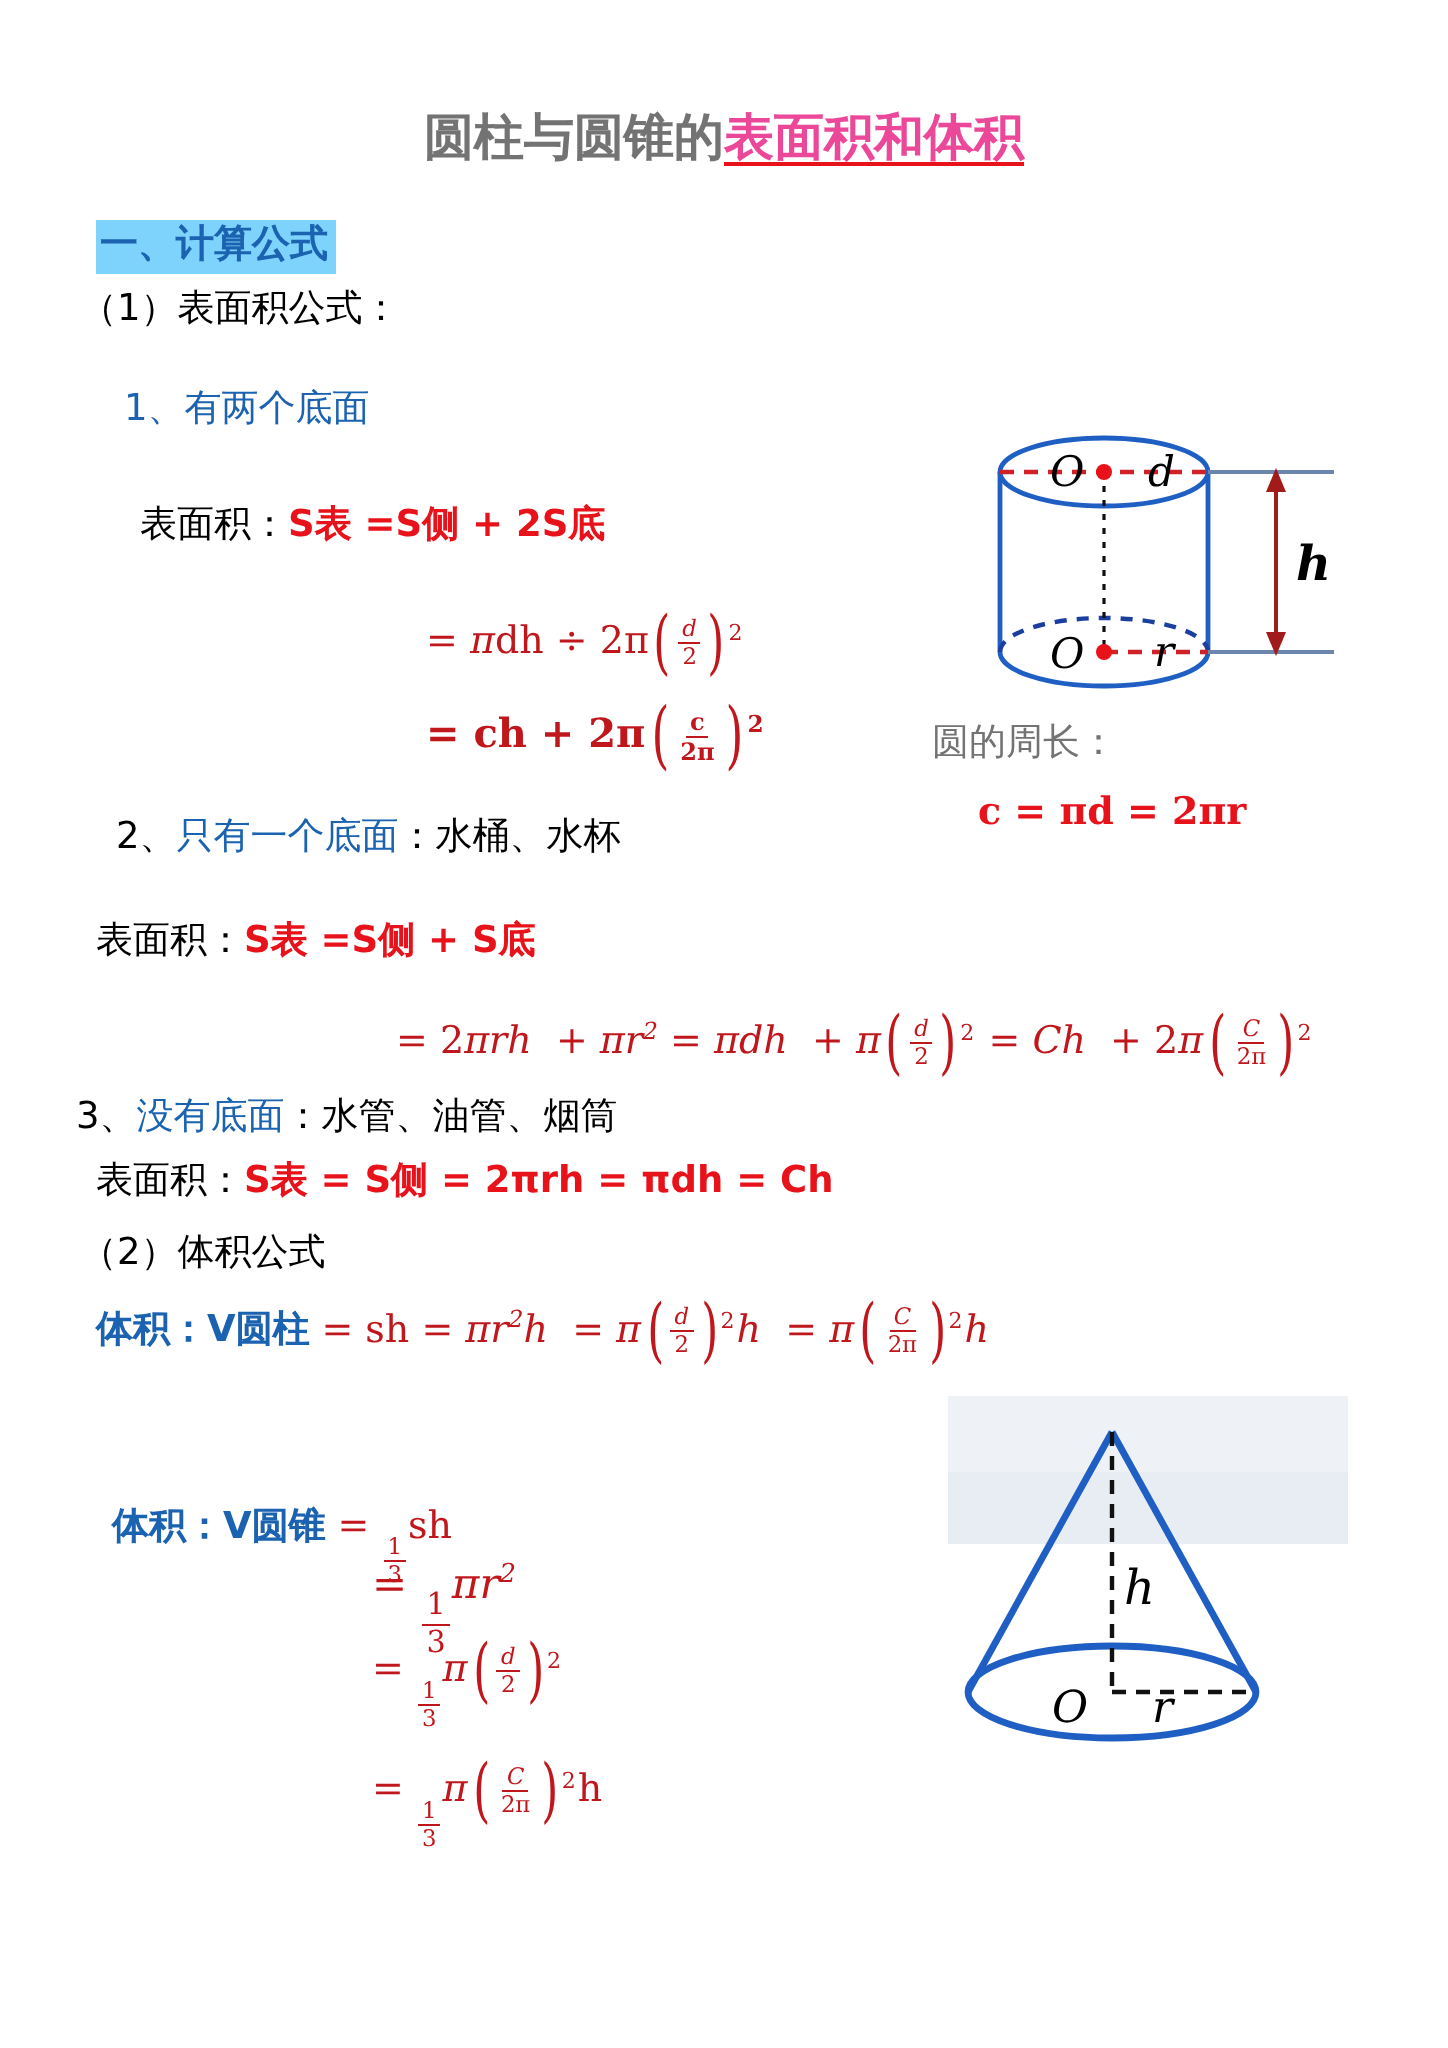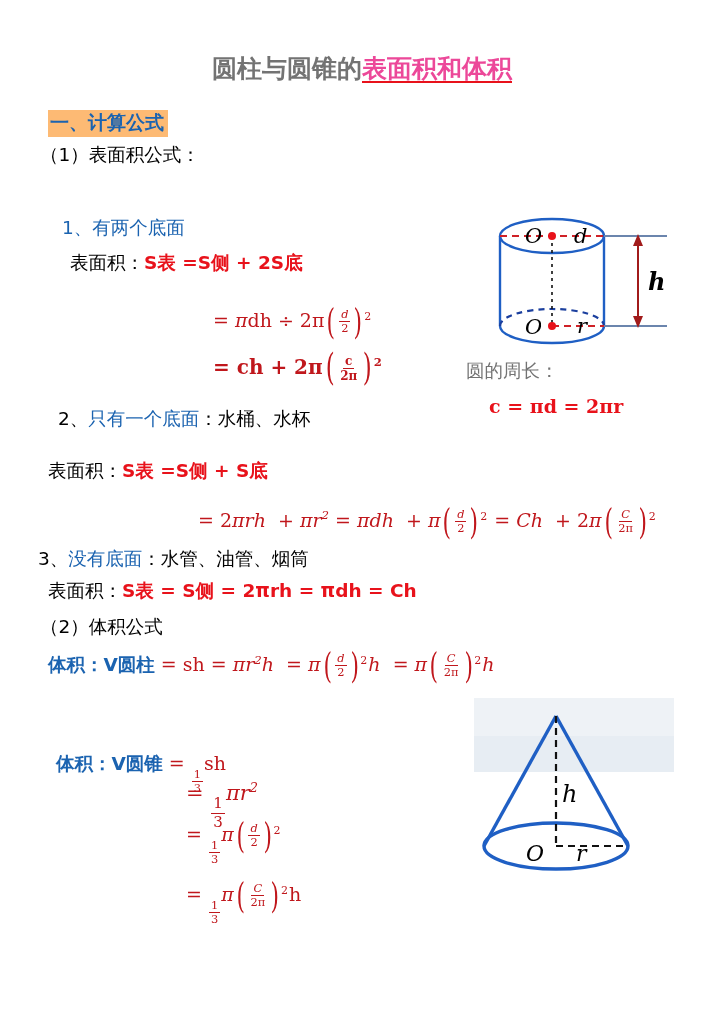--- a/index.html
+++ b/index.html
@@ -44,21 +44,21 @@
   }
 
   
   .sec-head {
     position: absolute;
     top: 110px;
     left: 48px;
     font-size: 19px;
     font-weight: bold;
     color: #1b63b0;
-    background: #fdba74;
+    background: #7dd3fc;
     padding: 1px 4px 2px 2px;
     line-height: 1.25;
     white-space: nowrap;
   }
 
   .line {
     position: absolute;
     white-space: nowrap;
     line-height: 1.2;
   }
@@ -172,21 +172,21 @@
 <div class="page">
 
   <div class="title">
     <span class="black">圆柱与圆锥的</span><span class="red-ul">表面积和体积</span>
   </div>
 
   <div class="sec-head">一、计算公式</div>
 
   <div class="line t18 blk" style="left:40px; top:144px;">（1）表面积公式：</div>
 
-  <div class="line t18 blue" style="left:62px; top:194px;margin-top:23px;">1、有两个底面</div>
+  <div class="line t18 blue" style="left:62px; top:194px;">1、有两个底面</div>
 
   <div class="line t18" style="left:54px; top:252px;margin-left:16px;">
     <span class="blk">表面积：</span><span class="red bold">S表 =S侧 + 2S底</span>
   </div>
 
 
   <div class="line math" style="left:213px; top:308px; font-size:19px;">
     = <span class="mi">π</span>dh ÷ 2π<span class="pwrap">
         <span class="paren">(</span>
         <span class="frac">

